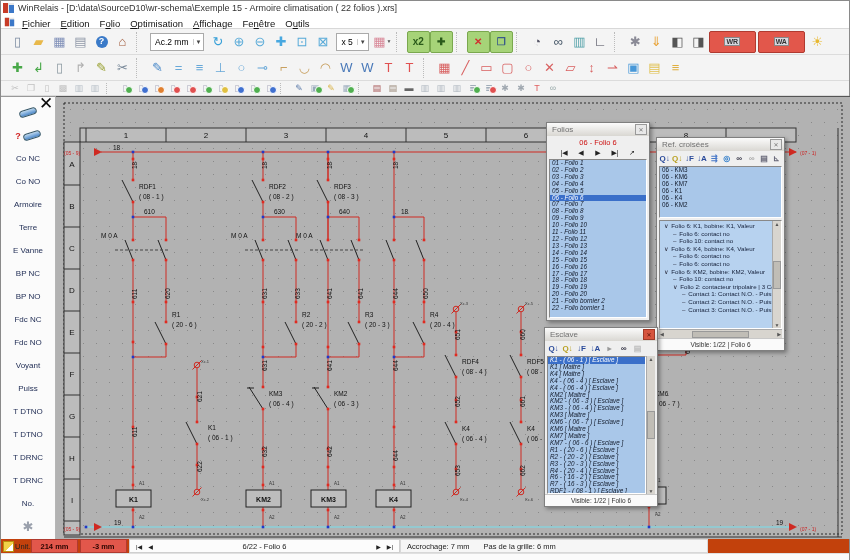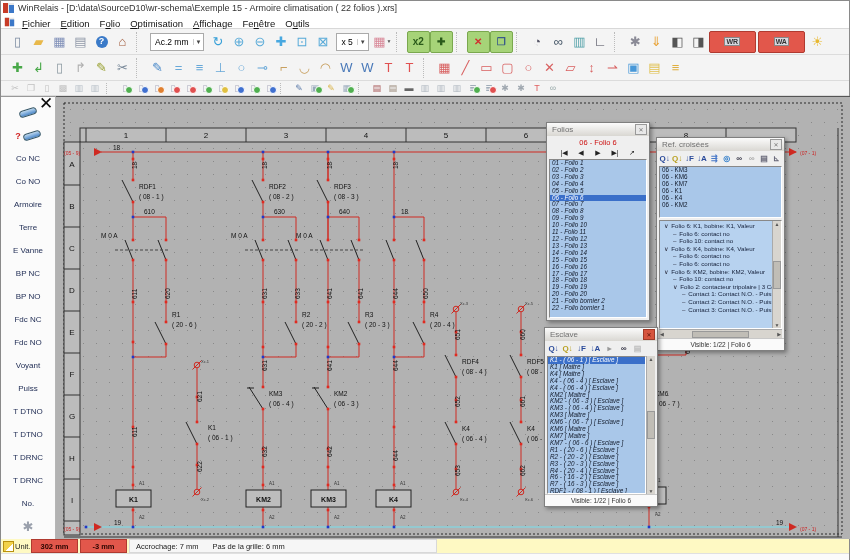--- a/index.html
+++ b/index.html
@@ -80,21 +80,21 @@
   .tree{flex:1;overflow:hidden;font-size:6.2px;color:#15203a;padding-top:1px;}
   .tree .tr{line-height:7.6px;white-space:nowrap;}
   .tree .exp{color:#223;margin-right:1px;}
   .vscroll{width:8px;background:#d8d5cf;border-left:1px solid #aaa;display:flex;flex-direction:column;
            align-items:center;justify-content:space-between;font-size:5px;color:#555;flex:0 0 auto;}
   .vthumb{width:6px;height:26px;background:#c0bdb6;border:1px solid #999;margin:1px 0;}
   .hscroll{height:8px;background:#d8d5cf;border-top:1px solid #aaa;display:flex;align-items:center;
            justify-content:space-between;font-size:5px;color:#555;padding:0 1px;flex:0 0 auto;}
   .hthumb{height:5px;width:45%;background:#c0bdb6;border:1px solid #999;}
   
-  #statusbar{position:absolute;left:0;top:538px;width:100%;height:14px;background:#fef9c3;
+  #statusbar{position:absolute;left:0;top:538px;width:100%;height:14px;background:#c2410c;
              display:flex;align-items:stretch;font-size:7.5px;}
   .unitcell{width:28px;display:flex;align-items:center;gap:1px;padding-left:2px;color:#222;}
   .unit-ico{width:9px;height:9px;background:linear-gradient(135deg,#f2d24a 60%,#fff 60%);border:1px solid #b89010;}
   .badge{width:45px;background:#e2574b;border:1px solid #b03a30;color:#2a0500;font-weight:bold;
          display:flex;align-items:center;justify-content:center;margin-right:2px;}
   .navpanel{width:263px;background:#fcfcfc;border:1px solid #cfcfcf;display:flex;align-items:center;
             padding:0 3px;color:#222;}
   .navpanel .mid{flex:1;text-align:center;}
   .snapcell{width:300px;background:#f6f6f6;border:1px solid #d8d8d8;display:flex;align-items:center;
             gap:14px;padding-left:6px;color:#222;}
@@ -961,21 +961,26 @@
     </div>
   </div>
 
   <div class="cursor-x">✕</div>
 
   <div id="statusbar">
     <div class="unitcell">
       <span class="unit-ico"></span>
       <span>Unit.</span>
     </div>
-    <div class="badge">302 mm</div>
+    <div class="badge">214 mm</div>
     <div class="badge">-3 mm</div>
+    <div class="navpanel">
+      <span id="sb-nav-l"><span style="margin: 0px 3px; font-size: 6px;">|◀</span><span style="margin: 0px 3px; font-size: 6px;">◀</span></span>
+      <span class="mid">6/22 - Folio 6</span>
+      <span id="sb-nav-r"><span style="margin: 0px 3px; font-size: 6px;">▶</span><span style="margin: 0px 3px; font-size: 6px;">▶|</span></span>
+    </div>
     <div class="snapcell">
       <span>Accrochage: 7 mm</span>
       <span>Pas de la grille: 6 mm</span>
     </div>
   </div>
   <div id="bottomstrip"></div>
 </div>
 
 </body></html>

